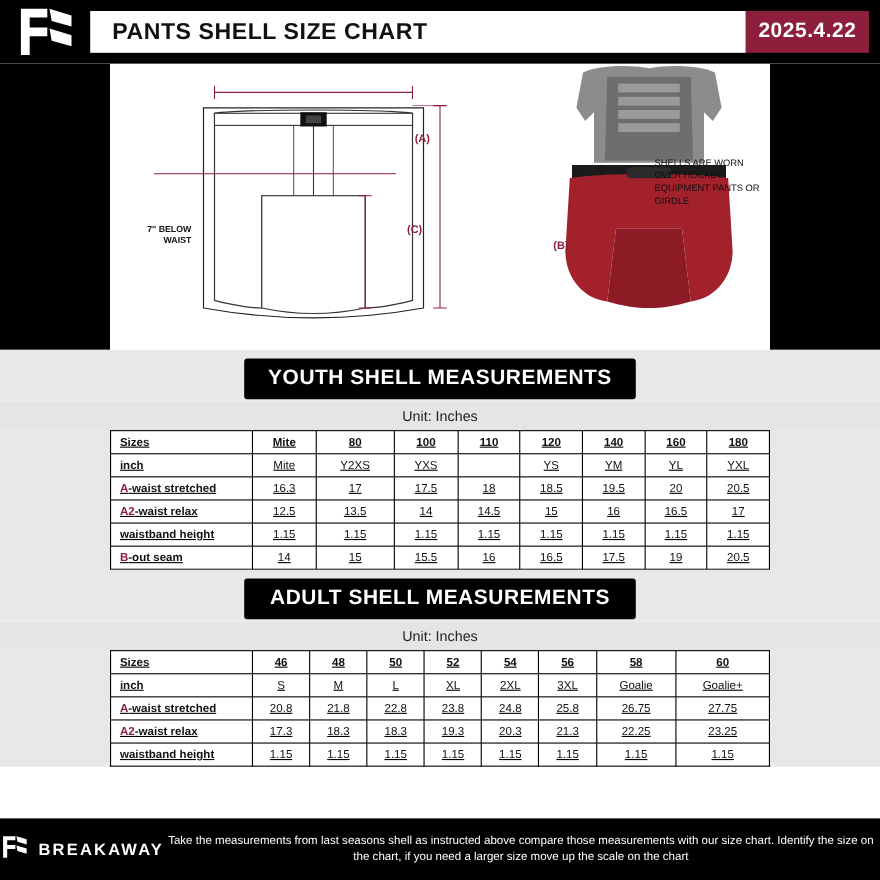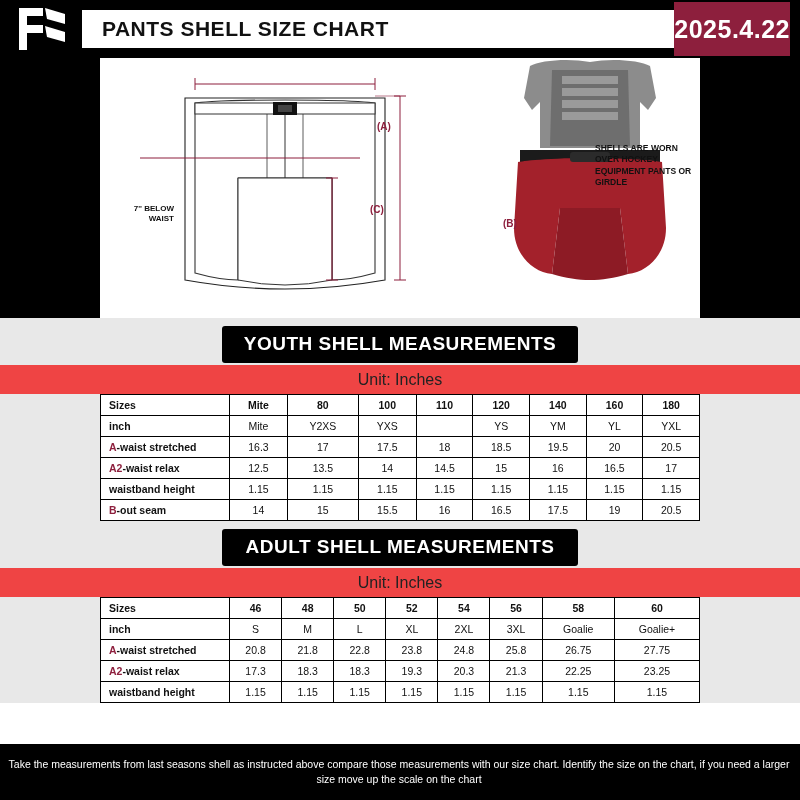--- a/index.html
+++ b/index.html
@@ -49,27 +49,27 @@
   .title-box .t {
     font-size: 21px;
     font-weight: bold;
     letter-spacing: .5px;
     color: #111;
     padding-left: 20px;
   }
   .date-box {
     flex: 0 0 auto;
     background: #8d1f3d;
-    height: 54px;
+    height: 38px;
     min-width: 112px;
     display: flex;
     align-items: center;
     justify-content: center;
     color: #fff;
-    font-size: 25px;
+    font-size: 19px;
     font-weight: bold;
     letter-spacing: .5px;
   }
   
   .diagram {
     position: relative;
     height: 260px;
     background: #ffffff;
     border-bottom: 0;
   }
@@ -88,21 +88,21 @@
     top: 0;
     bottom: 0;
   }
   .note-right {
     position: absolute;
     left: 495px;
     top: 85px;
     width: 100px;
     font-size: 8.5px;
     line-height: 1.35;
-    font-weight: bold;
+    font-weight: normal;
     color: #111;
   }
   .label {
     position: absolute;
     font-size: 10px;
     font-weight: bold;
     color: #8d1f3d;
   }
   .small-note {
     position: absolute;
@@ -135,29 +135,30 @@
     width: 356px;
     text-align: center;
     font-size: 19px;
     font-weight: bold;
     letter-spacing: .5px;
     padding: 7px 0 8px;
     border-radius: 3px;
   }
   .unit {
     text-align: center;
-    font-size: 16px;
+    font-size: 13px;
     color: #222;
     padding: 6px 0 5px;
-    background: #ef4444;
+    background: #e5e5e5;
   }
   
   .tbl-wrap {
     background: #e8e8e8;
     padding: 0 100px 0;
+    text-decoration: underline;
   }
   table {
     width: 100%;
     border-collapse: collapse;
     background: #fff;
     font-size: 10.5px;
   }
   th, td {
     border: 1px solid #000;
     text-align: center;
@@ -436,16 +437,26 @@
           <td>1.15</td>
           <td>1.15</td>
           <td>1.15</td>
         </tr>
 
       </tbody>
     </table>
   </div>
 
   <div class="footer">
+    <div class="brand">
+      <span>
+        <svg width="28" height="26" viewBox="0 0 60 50">
+          <polygon points="6,4 30,4 30,12 14,12 14,21 30,21 30,29 14,29 14,46 6,46" fill="#ffffff"></polygon>
+          <polygon points="32,4 52,10 52,20 34,15" fill="#ffffff"></polygon>
+          <polygon points="32,22 52,28 52,38 34,33" fill="#ffffff"></polygon>
+        </svg>
+      </span>
+      <span class="bname">BREAKAWAY</span>
+    </div>
     <div class="ftext">Take the measurements from last seasons shell as instructed above compare those measurements  with our size chart. Identify the size on the chart, if you need a larger size move up the scale on the chart</div>
   </div>
 
 </div>
 
 </body></html>

